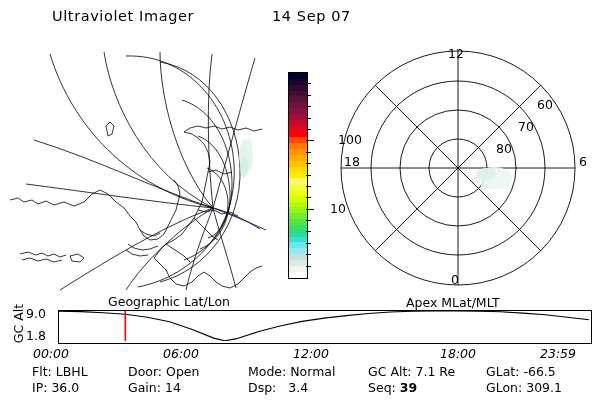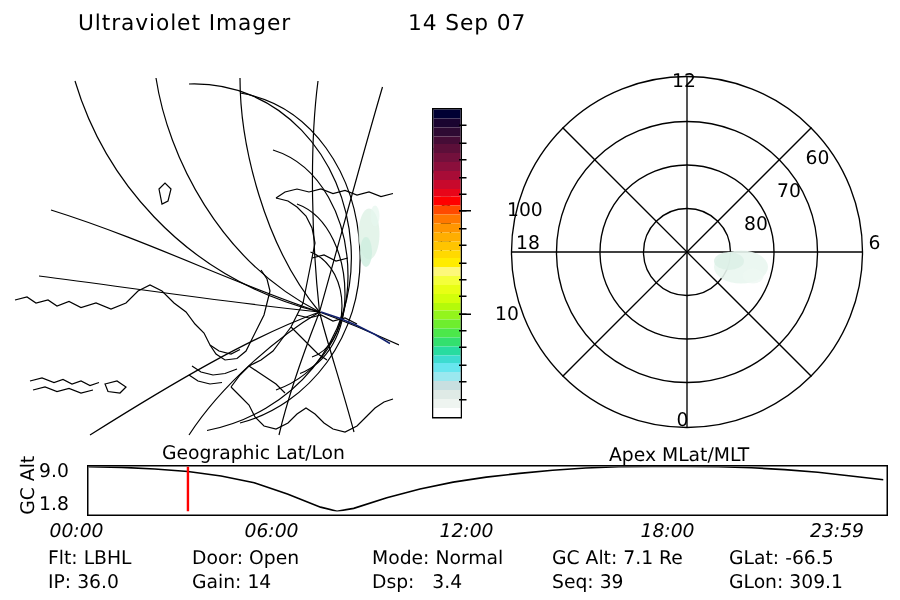--- a/index.html
+++ b/index.html
@@ -243,29 +243,29 @@
   <span class="strip-tick-lbl" style="left:26px;top:22px;">1.8</span>
   <div id="strip-box">
     <svg width="530" height="30" viewBox="0 0 530 30" preserveAspectRatio="none">
       <polyline id="strip-curve" fill="none" stroke="#000000" stroke-width="1.1" points="0.0,0.2 22.1,0.6 44.2,1.7 66.3,3.3 88.4,6.3 110.5,10.8 132.6,18.3 154.7,27.1 165.7,29.8 176.8,27.9 198.9,20.8 221.0,15.0 243.1,10.4 265.2,7.1 287.3,4.6 309.4,2.5 331.5,1.0 353.6,0.2 375.7,0.0 397.8,0.0 419.9,0.2 442.0,0.8 464.1,2.1 486.2,3.8 508.3,6.3 530.0,8.8"></polyline>
       <line id="strip-marker" x1="66.29603891591383" y1="0" x2="66.29603891591383" y2="30" stroke="#ff0000" stroke-width="1.6"></line>
     </svg>
   </div>
   <span class="strip-time-lbl" style="left:33px;">00:00</span>
   <span class="strip-time-lbl" style="left:163px;">06:00</span>
   <span class="strip-time-lbl" style="left:293px;">12:00</span>
-  <span class="strip-time-lbl" style="left:427px;text-align:right;">18:00</span>
+  <span class="strip-time-lbl" style="left:440px;text-align:right;">18:00</span>
   <span class="strip-time-lbl" style="left:540px;">23:59</span>
 </div>
 
 <div class="abs" id="footer">
   <span class="f-r1 fc0"><b style="font-weight:normal">Flt:</b> <b style="font-weight:normal">LBHL</b></span>
   <span class="f-r1 fc1"><b style="font-weight:normal">Door:</b> <b style="font-weight:normal">Open</b></span>
   <span class="f-r1 fc2"><b style="font-weight:normal">Mode:</b> <b style="font-weight:normal">Normal</b></span>
   <span class="f-r1 fc3"><b style="font-weight:normal">GC Alt:</b> <b style="font-weight:normal">7.1 Re</b></span>
   <span class="f-r1 fc4"><b style="font-weight:normal">GLat:</b> <b style="font-weight:normal">-66.5</b></span>
 
   <span class="f-r2 fc0"><b style="font-weight:normal">IP:</b> <b style="font-weight:normal">36.0</b></span>
   <span class="f-r2 fc1"><b style="font-weight:normal">Gain:</b> <b style="font-weight:normal">14</b></span>
   <span class="f-r2 fc2"><b style="font-weight:normal">Dsp:</b>&nbsp;&nbsp; <b style="font-weight:normal">3.4</b></span>
-  <span class="f-r2 fc3"><b style="font-weight:normal">Seq:</b> <b style="font-weight:normal">39</b></span>
+  <span class="f-r2 fc3"><b style="font-weight:normal">Seq:</b> <b style="font-weight:bold">39</b></span>
   <span class="f-r2 fc4"><b style="font-weight:normal">GLon:</b> <b style="font-weight:normal">309.1</b></span>
 </div>
 
 </body></html>

